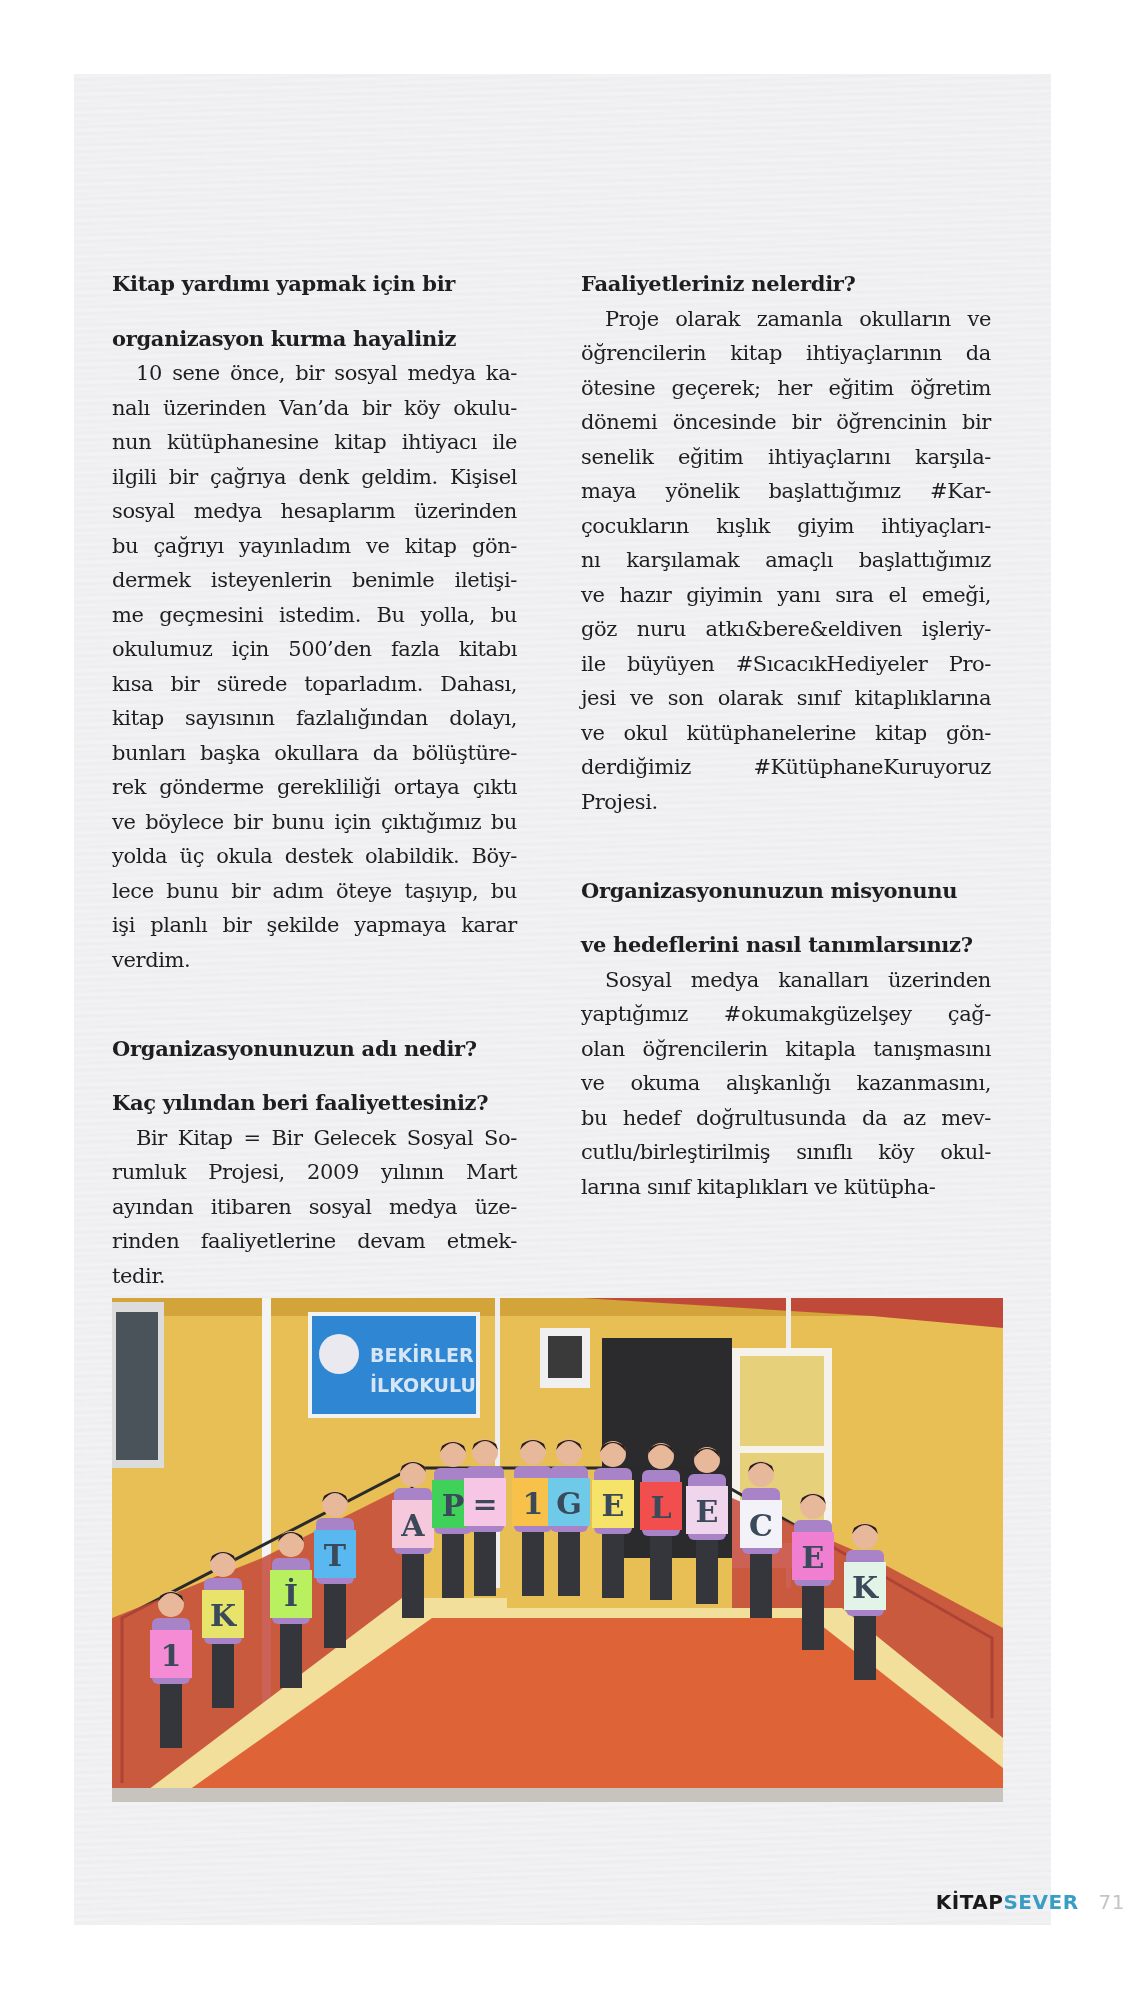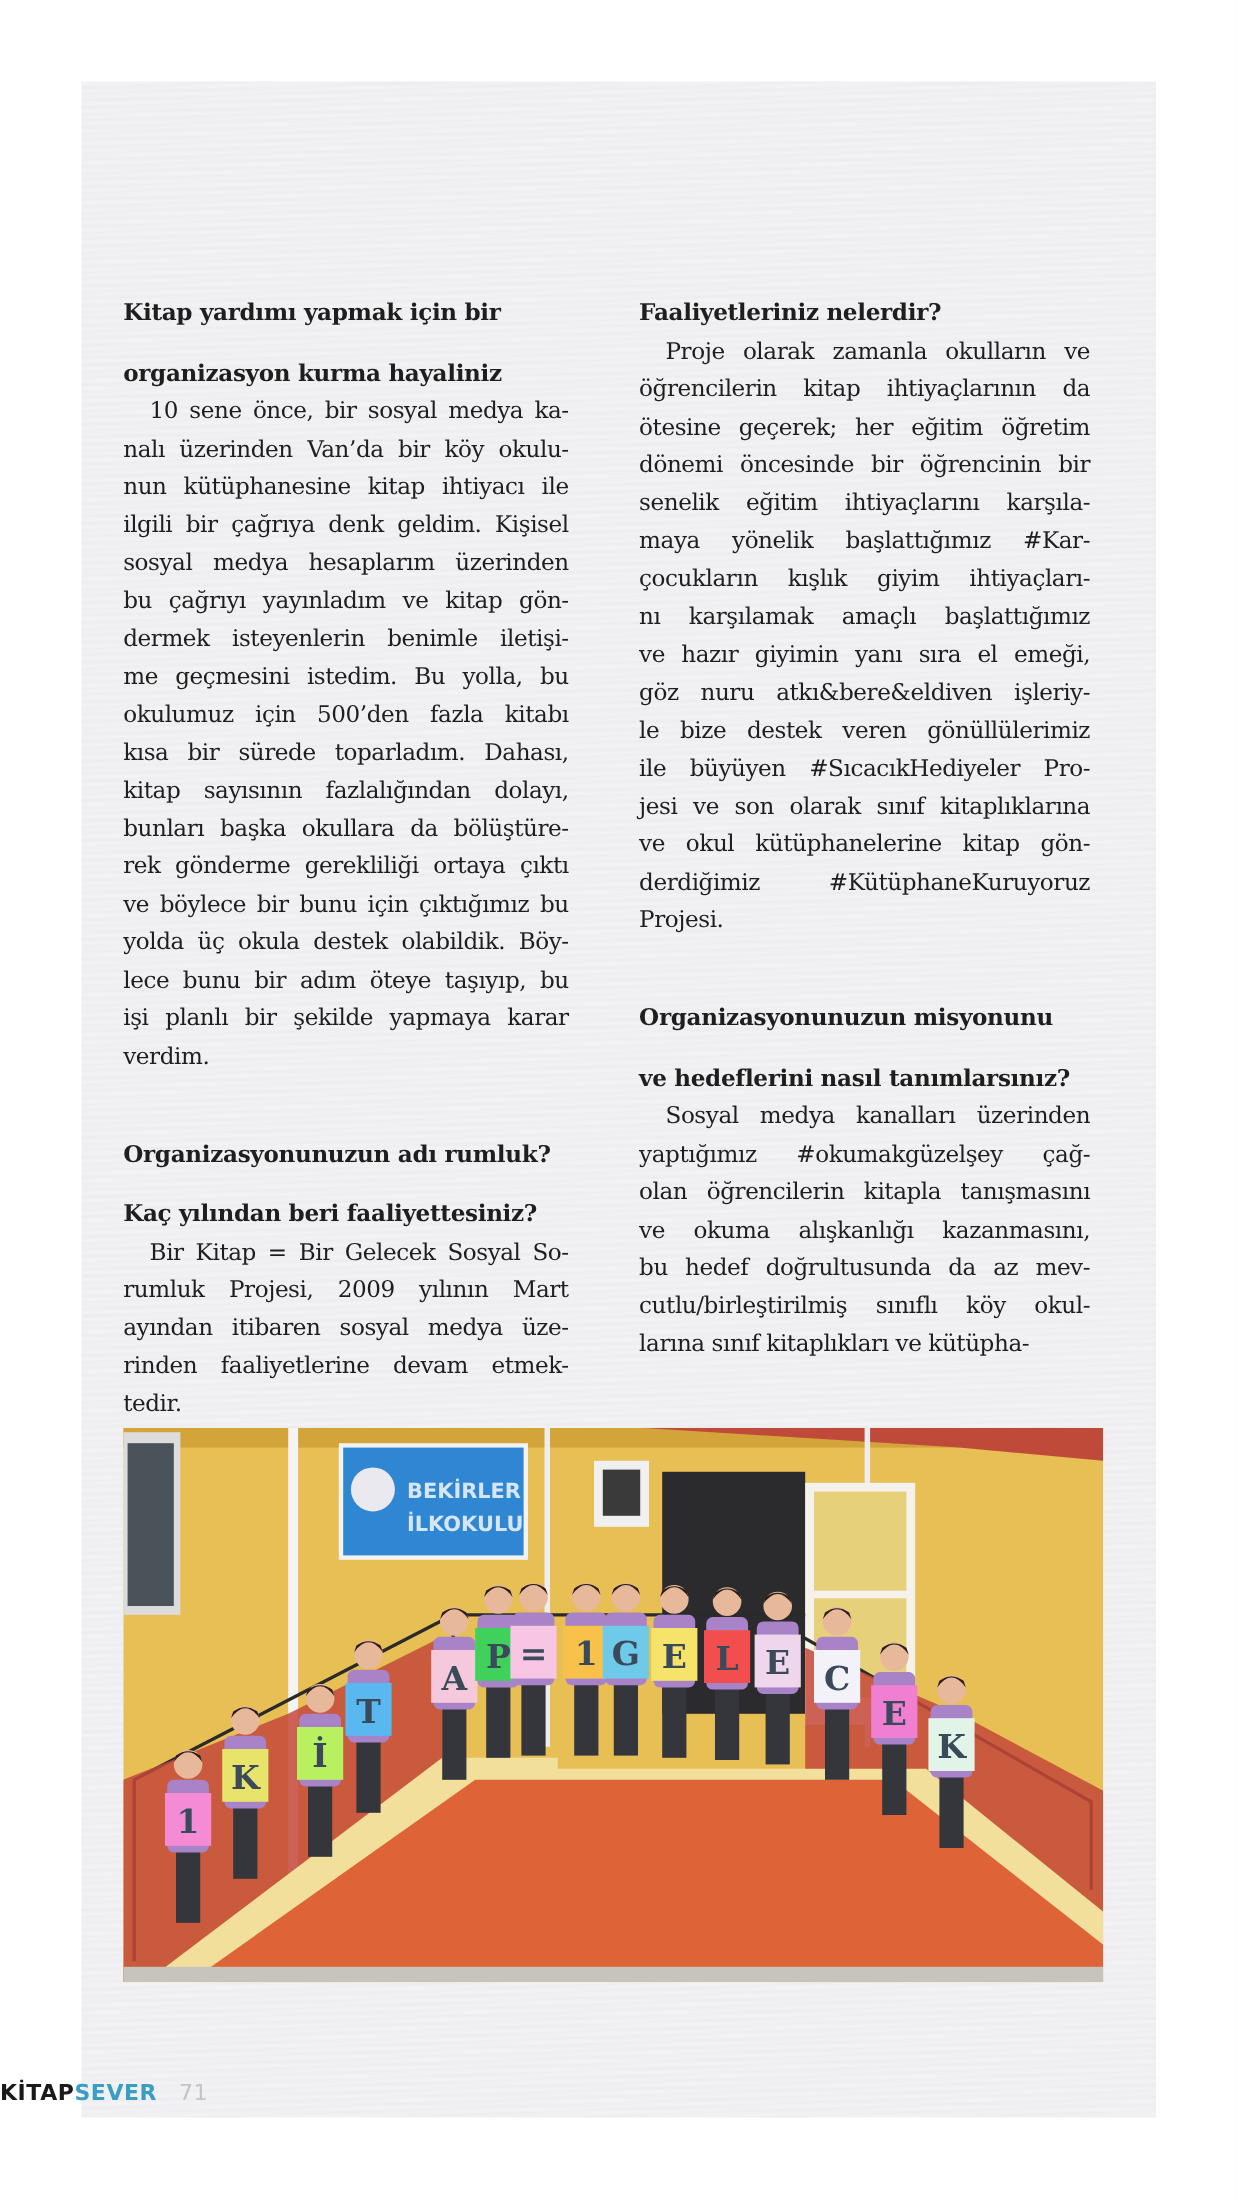--- a/index.html
+++ b/index.html
@@ -20,21 +20,21 @@
   }
   .line.last { text-align-last: left; }
   .line.indent { padding-left: 24px; }
   .line.q { font-weight: bold; text-align-last: left; letter-spacing: -0.3px; margin-top: 20px; }
   .gap { height: 34.5px; }
   .photo {
     position: absolute; left: 112px; top: 1298px; width: 891px; height: 504px; overflow: hidden;
   }
   .photo svg { display: block; }
   .footer {
-    position: absolute; top: 1890px; left: 0; width: 1125px; text-align: left;
+    position: absolute; top: 1890px; left: 0; width: 1125px; text-align: right;
     font-family: "DejaVu Sans", "Liberation Sans", sans-serif; font-size: 20px; letter-spacing: 0.5px;
   }
   .footer .brand-a { color: #1a1a1a; font-weight: bold; }
   .footer .brand-b { color: #3a9ec4; font-weight: bold; }
   .footer .pageno { color: #c4c4c4; margin-left: 20px; font-weight: normal; }
 </style>
 </head>
 <body>
 
 <div class="page"></div>
@@ -54,41 +54,40 @@
     <div class="line">kısa bir sürede toparladım. Dahası,</div>
     <div class="line">kitap sayısının fazlalığından dolayı,</div>
     <div class="line">bunları başka okullara da bölüştüre-</div>
     <div class="line">rek gönderme gerekliliği ortaya çıktı</div>
     <div class="line">ve böylece bir bunu için çıktığımız bu</div>
     <div class="line">yolda üç okula destek olabildik. Böy-</div>
     <div class="line">lece bunu bir adım öteye taşıyıp, bu</div>
     <div class="line">işi planlı bir şekilde yapmaya karar</div>
     <div class="line last">verdim.</div>
     <div class="gap"></div>
-    <div class="line q">Organizasyonunuzun adı rumluk?</div>
+    <div class="line q">Organizasyonunuzun adı nedir?</div>
     <div class="line q">Kaç yılından beri faaliyettesiniz?</div>
     <div class="line indent">Bir Kitap = Bir Gelecek Sosyal So-</div>
     <div class="line">rumluk Projesi, 2009 yılının Mart</div>
     <div class="line">ayından itibaren sosyal medya üze-</div>
     <div class="line">rinden faaliyetlerine devam etmek-</div>
     <div class="line last">tedir.</div>
   </div>
 <div class="col right" id="rightCol">
     <div class="line q">Faaliyetleriniz nelerdir?</div>
     <div class="line indent">Proje olarak zamanla okulların ve</div>
     <div class="line">öğrencilerin kitap ihtiyaçlarının da</div>
     <div class="line">ötesine geçerek; her eğitim öğretim</div>
     <div class="line">dönemi öncesinde bir öğrencinin bir</div>
     <div class="line">senelik eğitim ihtiyaçlarını karşıla-</div>
     <div class="line">maya yönelik başlattığımız #Kar-</div>
     <div class="line">çocukların kışlık giyim ihtiyaçları-</div>
     <div class="line">nı karşılamak amaçlı başlattığımız</div>
     <div class="line">ve hazır giyimin yanı sıra el emeği,</div>
     <div class="line">göz nuru atkı&amp;bere&amp;eldiven işleriy-</div>
-    <div class="line">le bize destek veren gönüllülerimiz</div>
     <div class="line">ile büyüyen #SıcacıkHediyeler Pro-</div>
     <div class="line">jesi ve son olarak sınıf kitaplıklarına</div>
     <div class="line">ve okul kütüphanelerine kitap gön-</div>
     <div class="line">derdiğimiz #KütüphaneKuruyoruz</div>
     <div class="line last">Projesi.</div>
     <div class="gap"></div>
     <div class="line q">Organizasyonunuzun misyonunu</div>
     <div class="line q">ve hedeflerini nasıl tanımlarsınız?</div>
     <div class="line indent">Sosyal medya kanalları üzerinden</div>
     <div class="line">yaptığımız #okumakgüzelşey çağ-</div>

